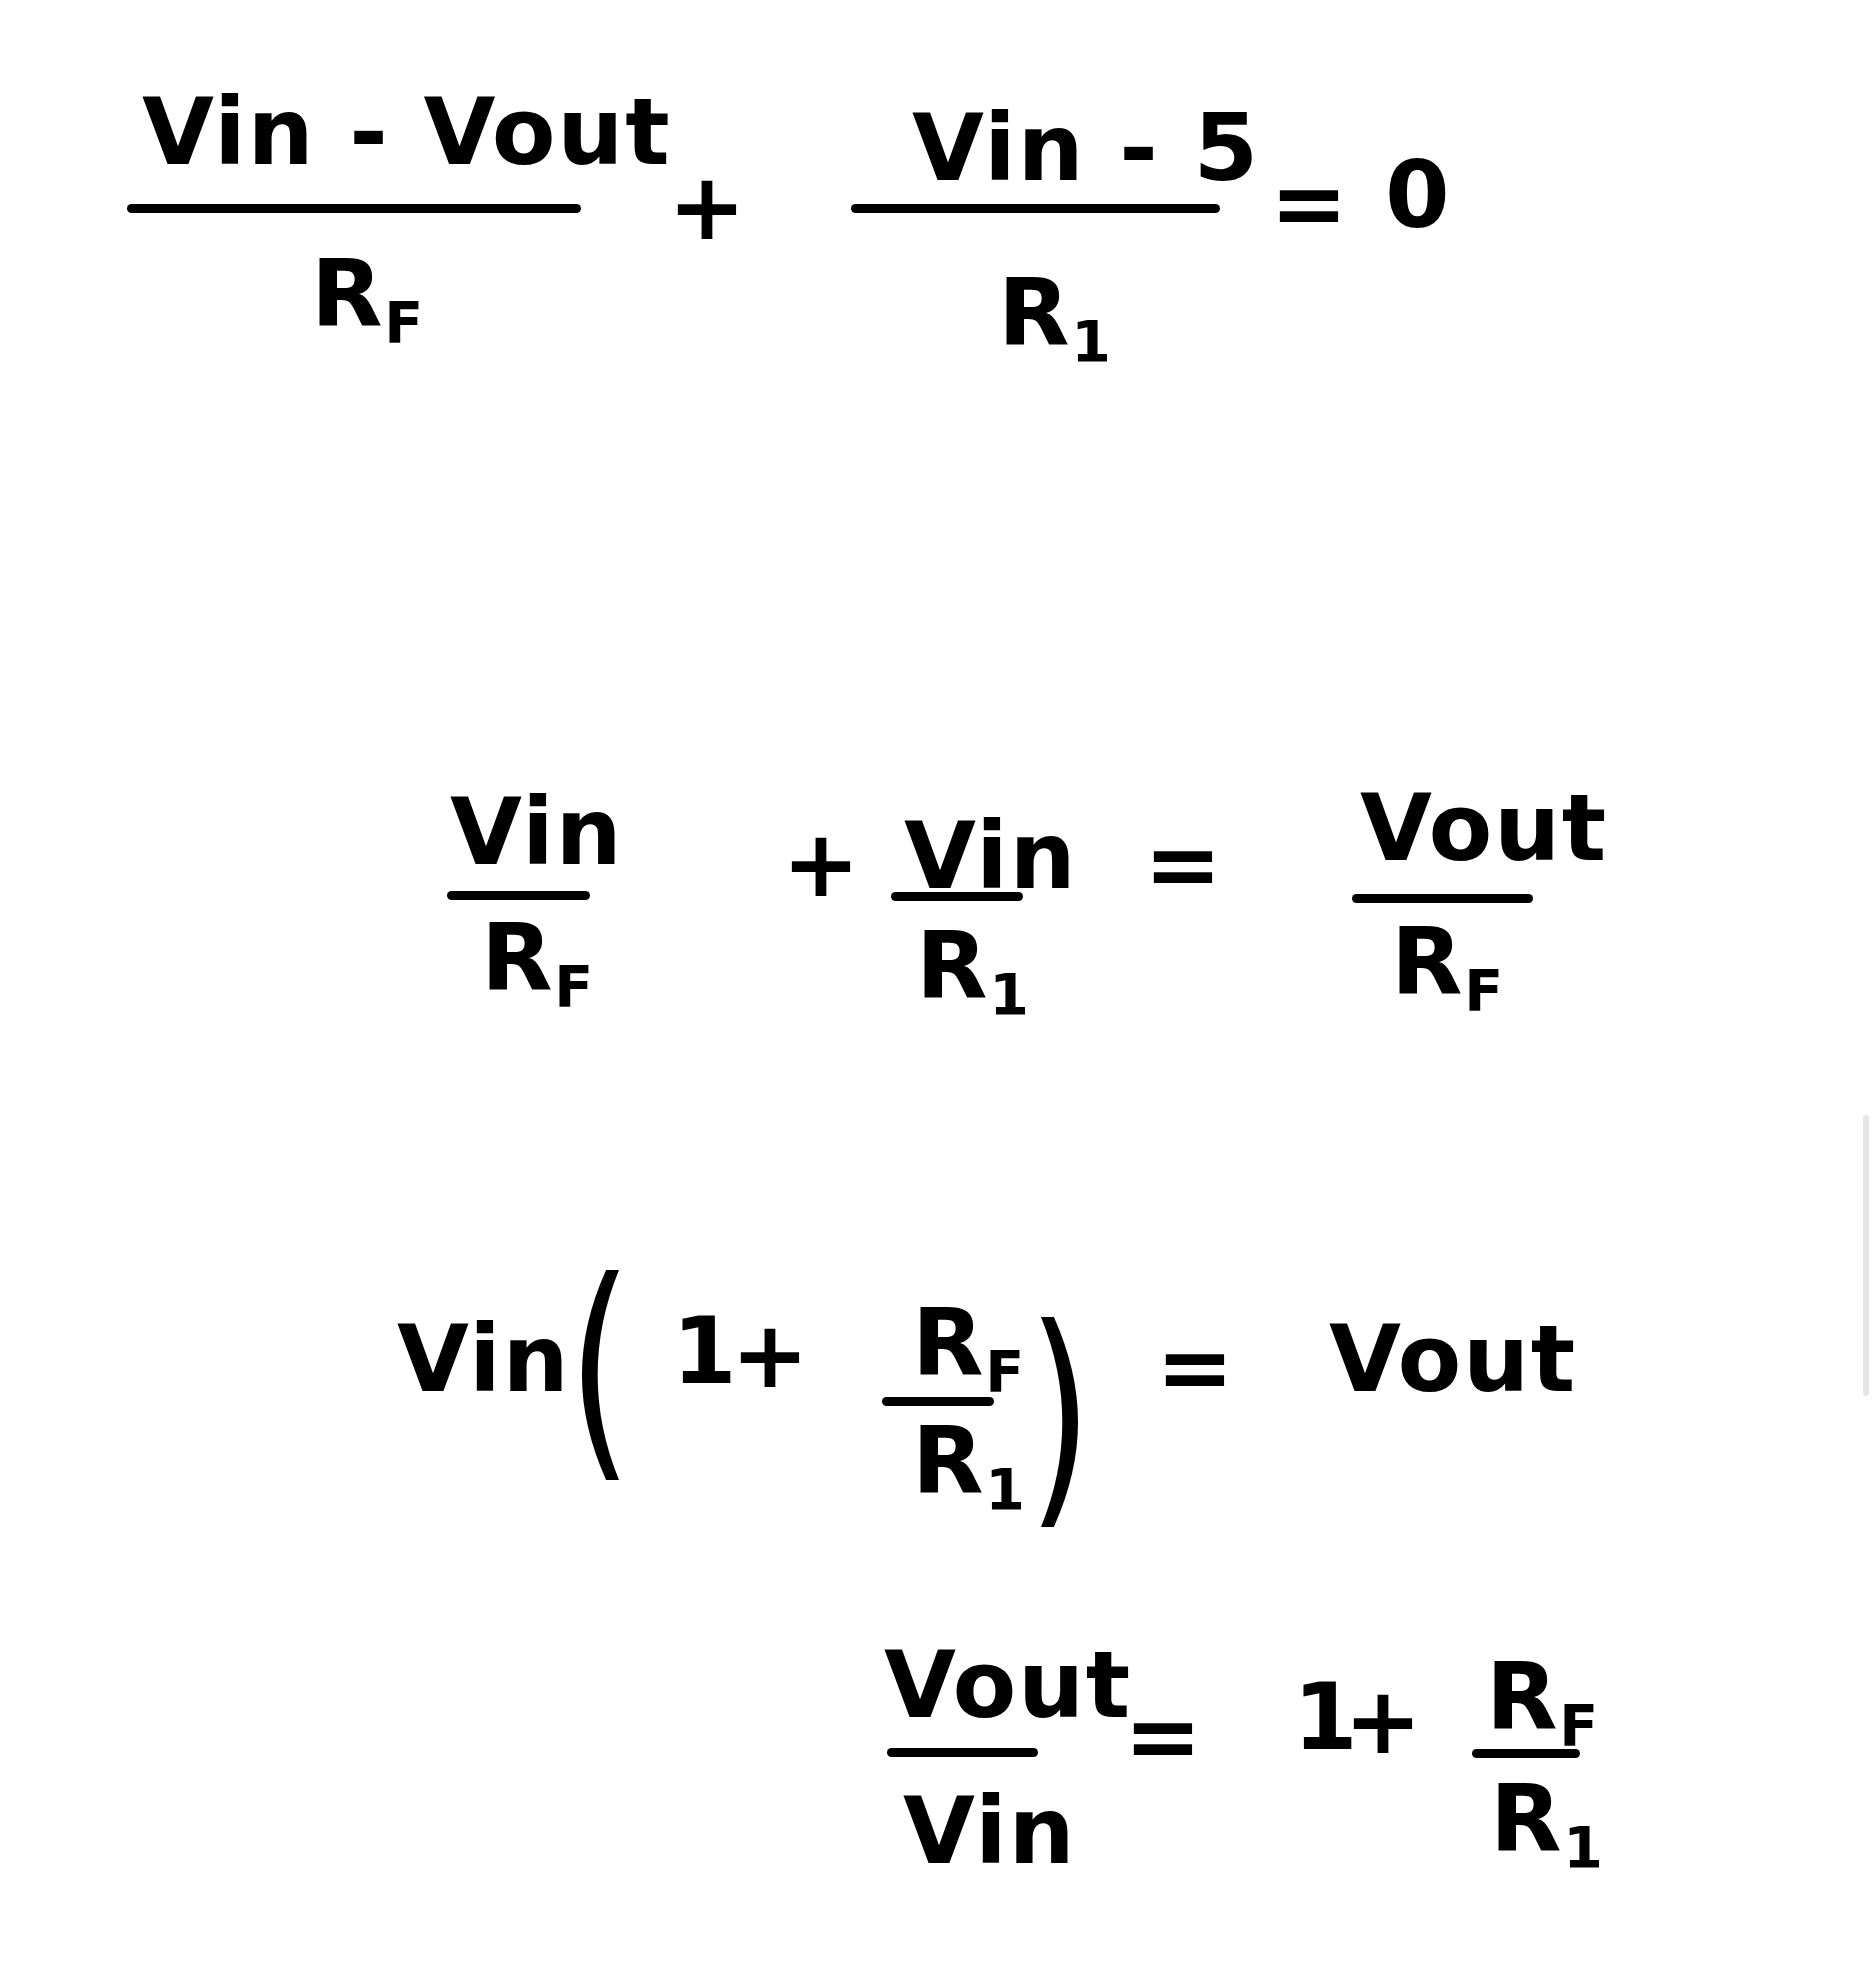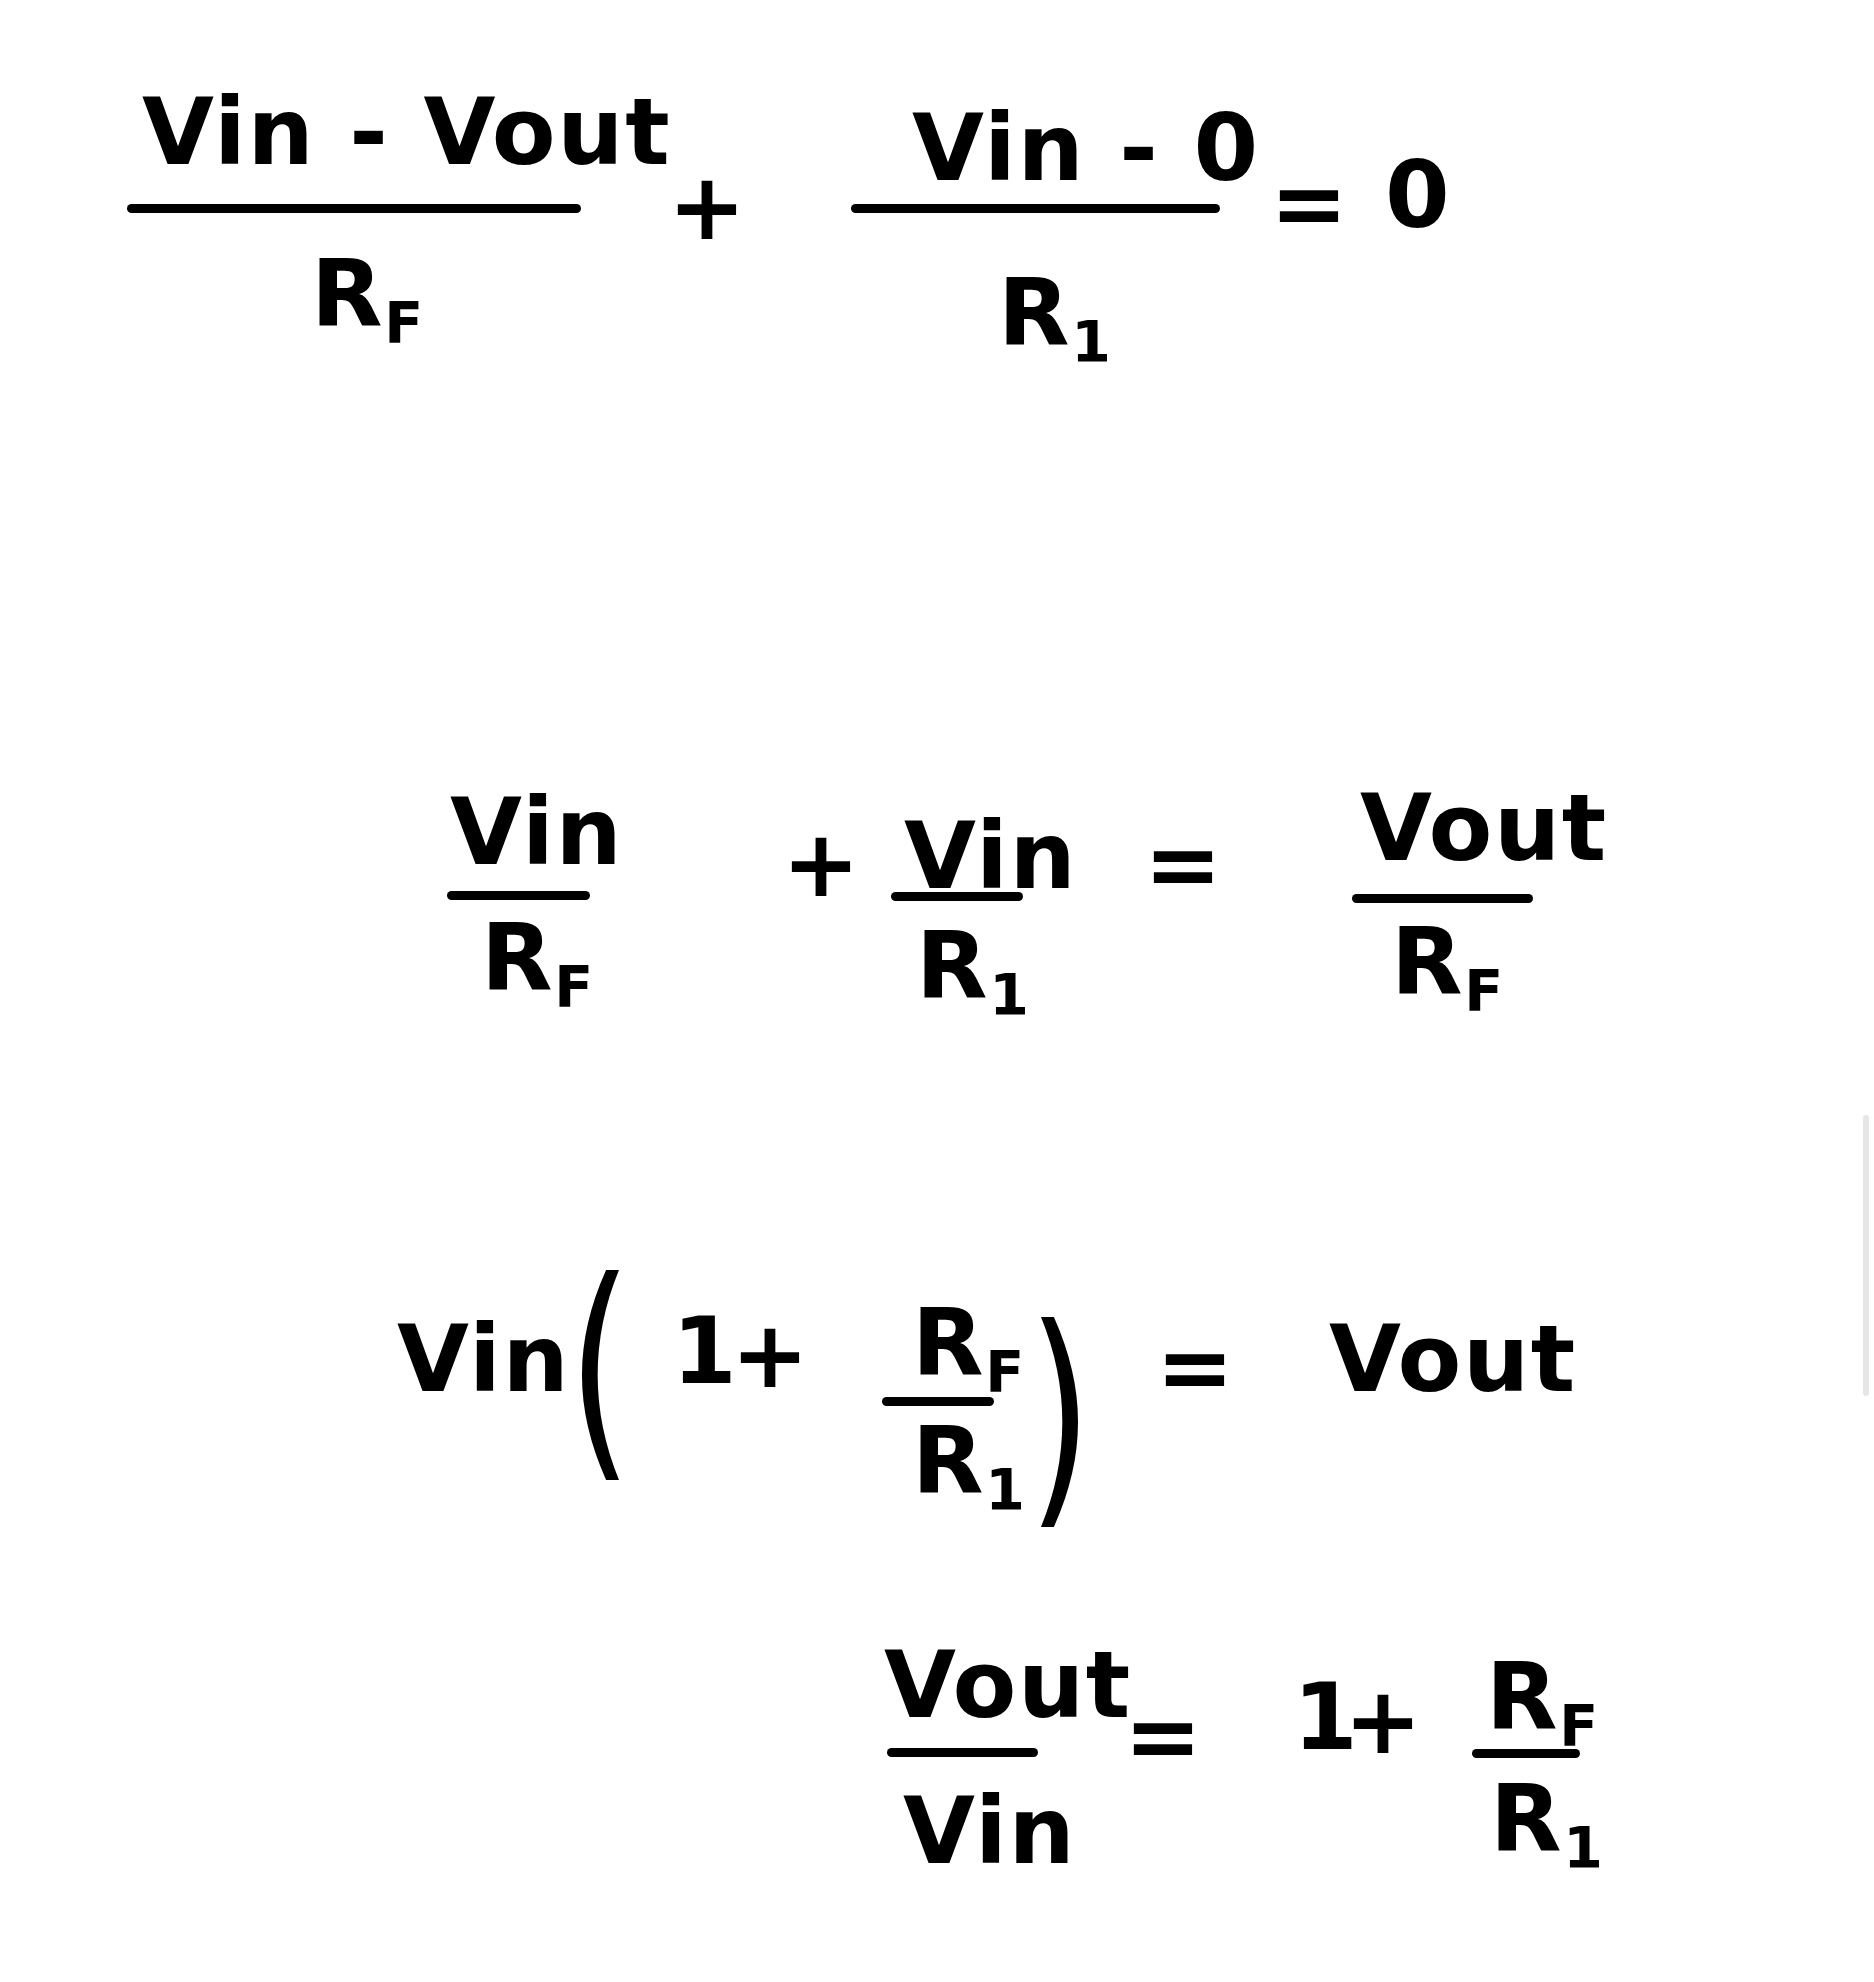--- a/index.html
+++ b/index.html
@@ -13,21 +13,21 @@
   .paren { position:absolute; font-size:236px; line-height:1; font-weight:normal; transform:scaleX(0.7); }
 </style>
 </head>
 <body>
 
 <div>
   <div class="t" style="left:142px;top:86px;">Vin - Vout</div>
   <div class="bar" style="left:127px;top:204px;width:454px;"></div>
   <div class="t" style="left:311px;top:248px;"><span>R</span><span class="sub">F</span></div>
   <div class="t" style="left:668px;top:161px;">+</div>
-  <div class="t" style="left:912px;top:102px;">Vin - 0</div>
+  <div class="t" style="left:912px;top:102px;">Vin - 5</div>
   <div class="bar" style="left:851px;top:204px;width:369px;"></div>
   <div class="t" style="left:998px;top:267px;"><span>R</span><span class="sub">1</span></div>
   <div class="t" style="left:1270px;top:157px;">=</div>
   <div class="t" style="left:1385px;top:149px;">0</div>
 </div>
 
 <div>
   <div class="t" style="left:450px;top:786px;">Vin</div>
   <div class="bar" style="left:447px;top:891px;width:143px;"></div>
   <div class="t" style="left:481px;top:912px;"><span>R</span><span class="sub">F</span></div>

